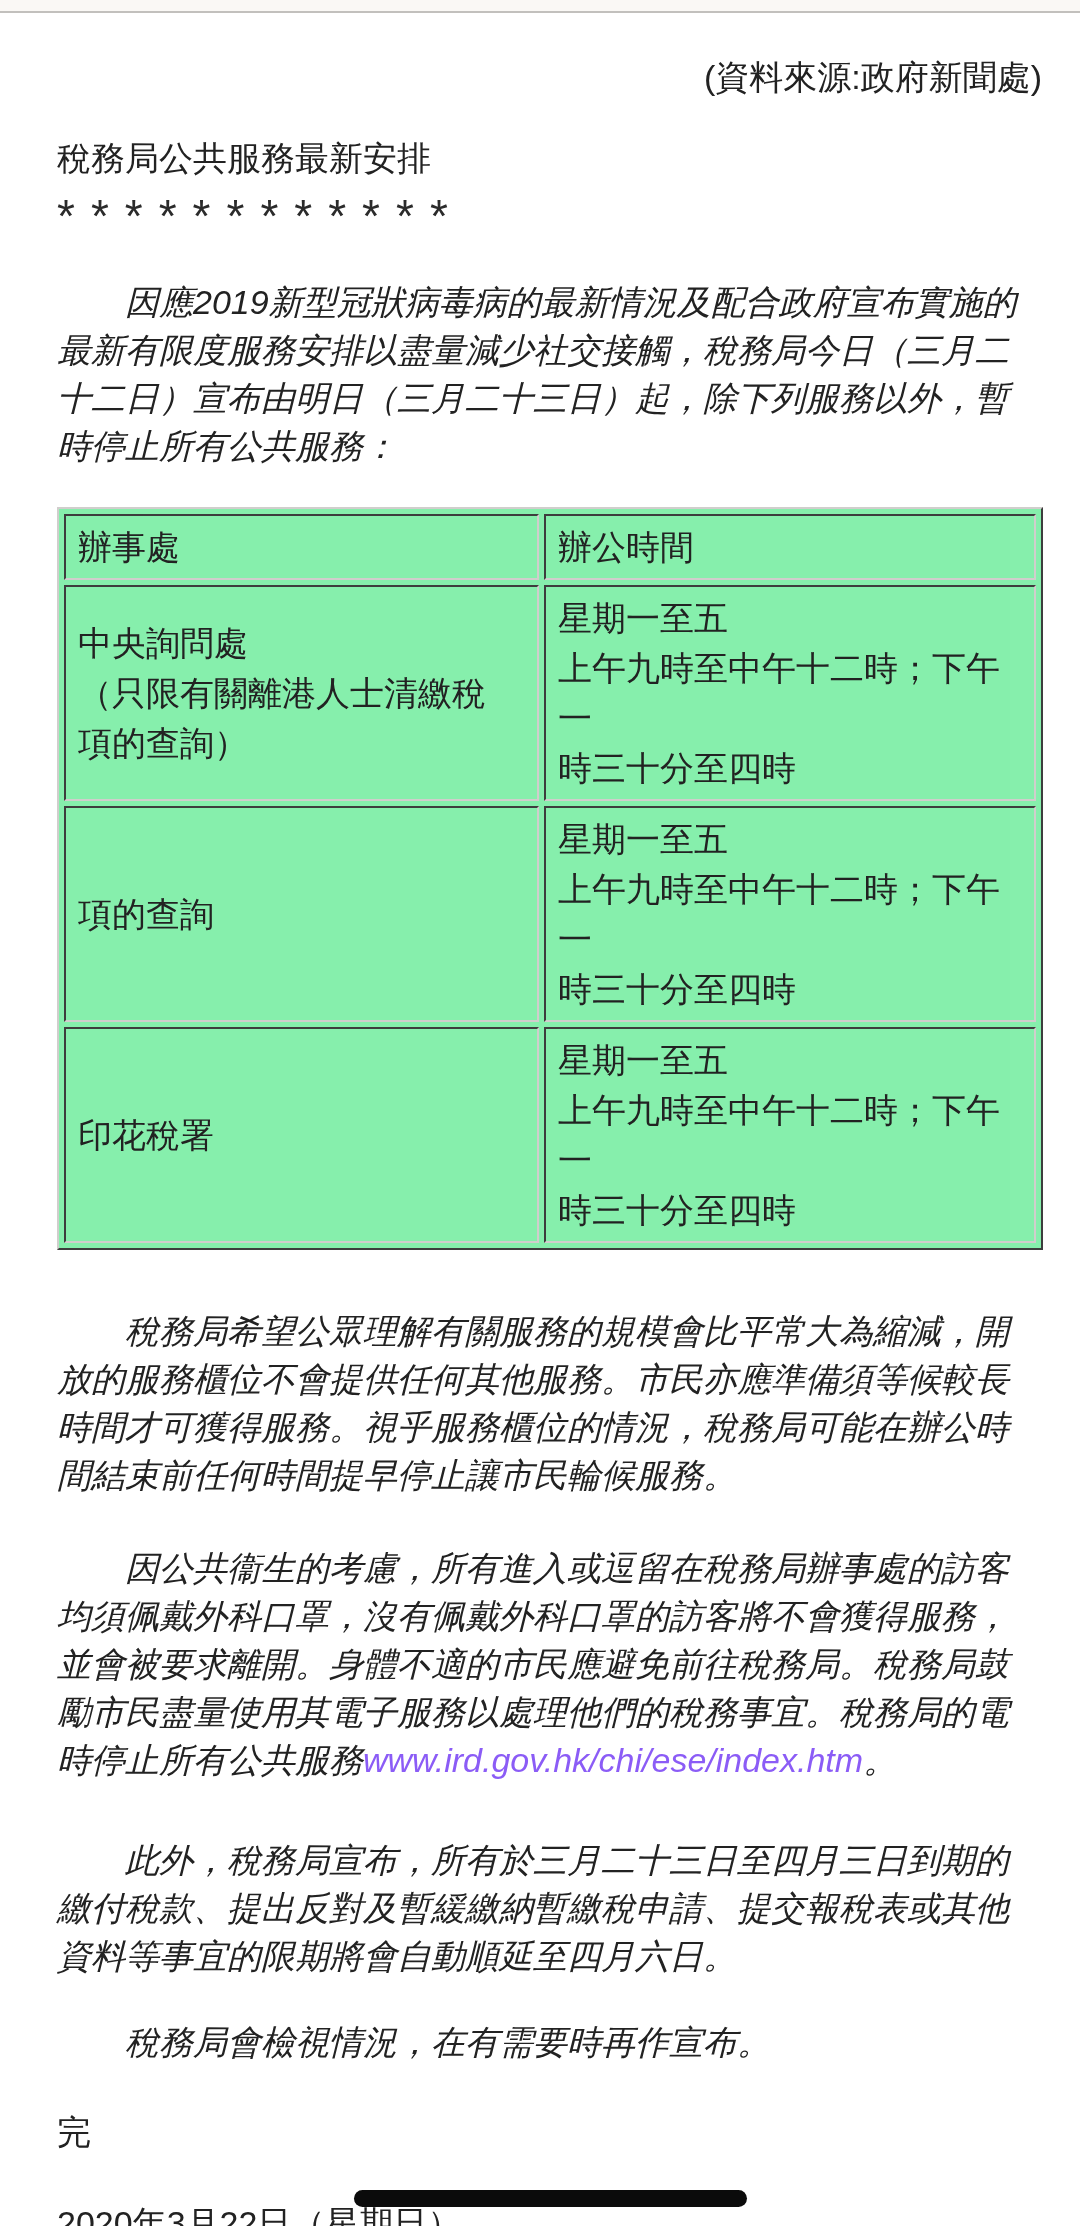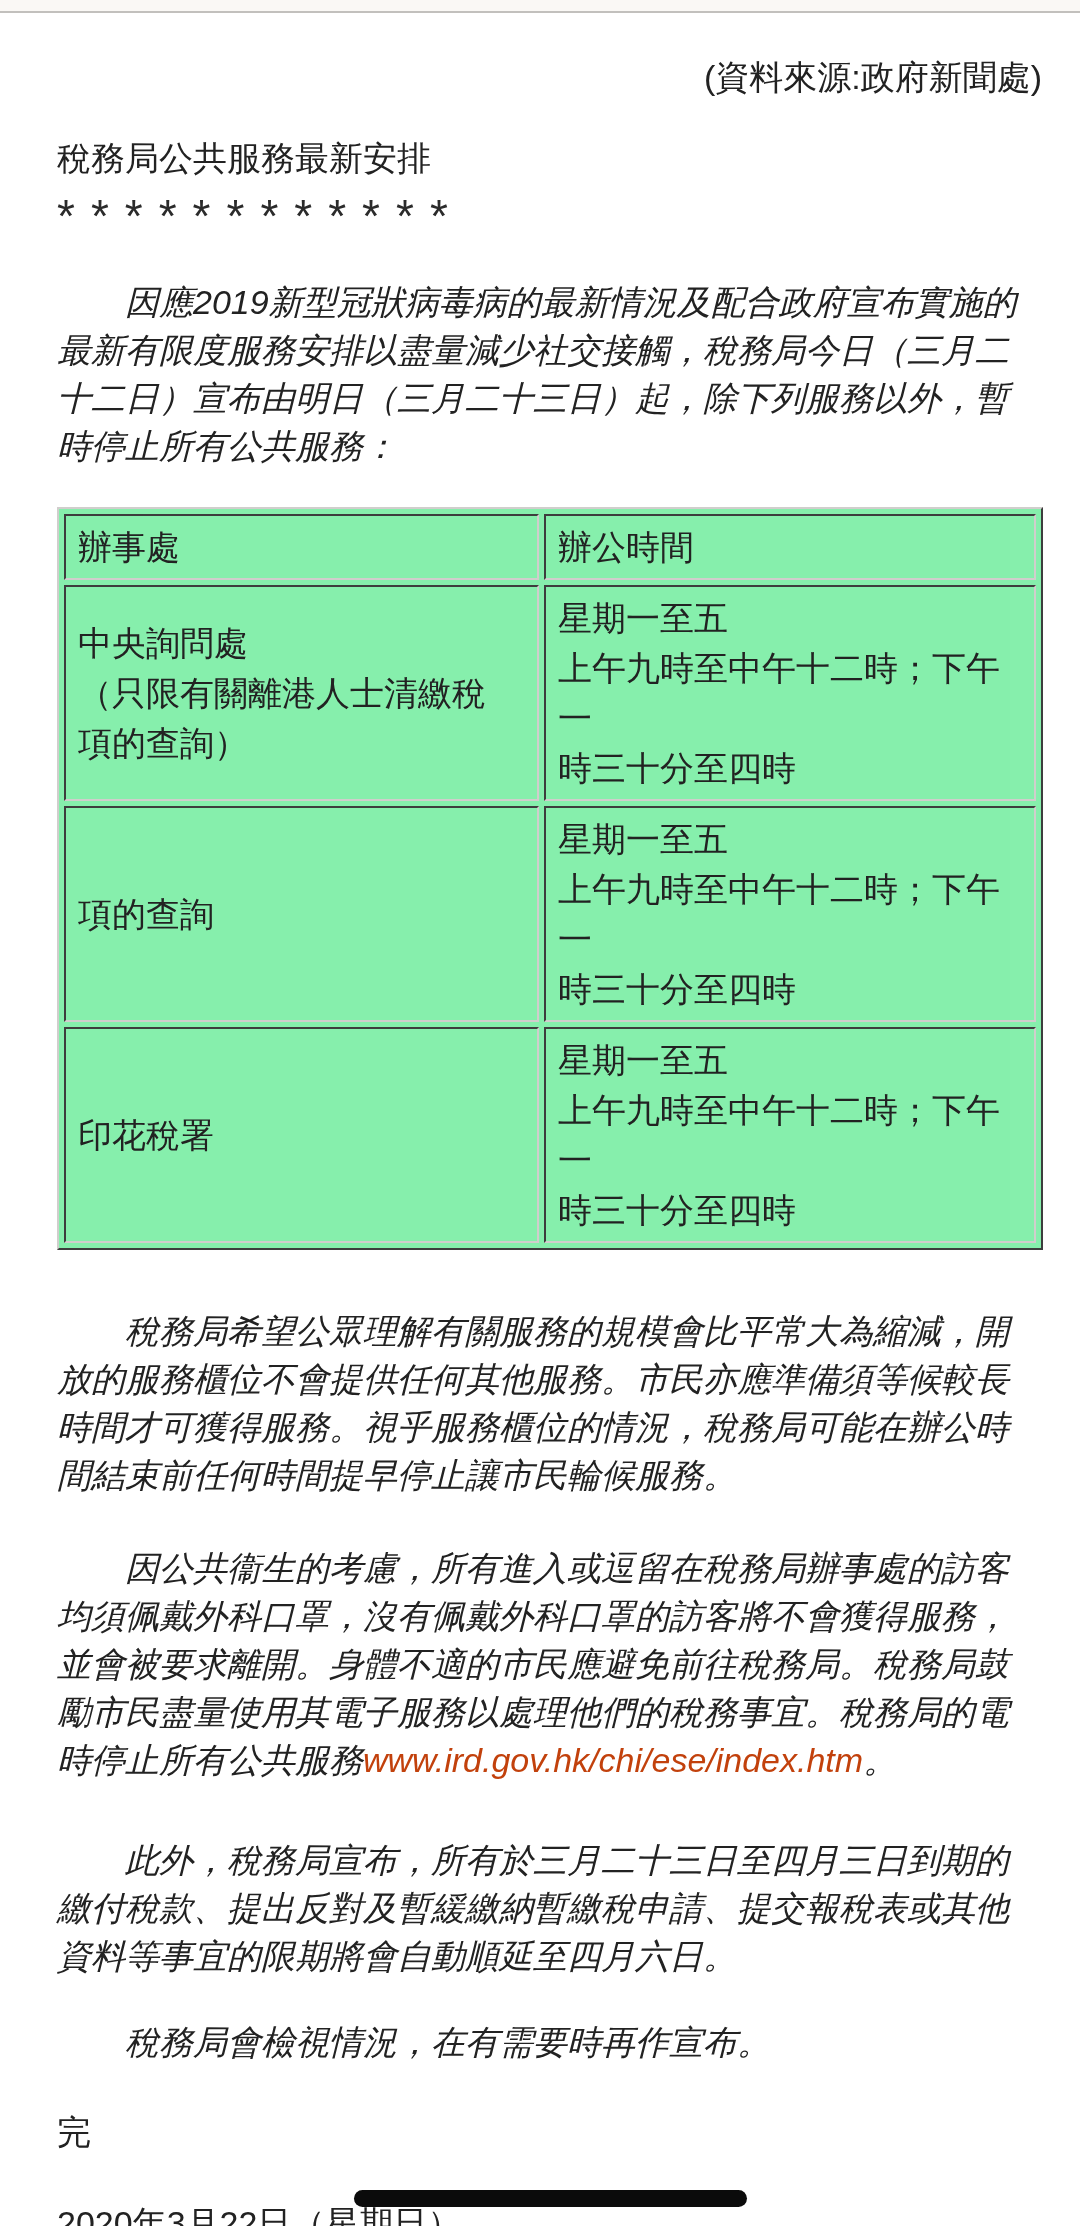--- a/index.html
+++ b/index.html
@@ -52,21 +52,21 @@
     text-align: left;
     font-weight: 400;
   }
   table.services td.office { width: 447px; }
   .p2 { margin-top: 57px; }
   .p3 { margin-top: 45px; }
   .p4 { margin-top: 52px; }
   .p5 { margin-top: 38px; }
   .endmark  { margin-top: 42px; }
   .datetime { margin-top: 42px; line-height: 50px; }
-  a.link { color: #c2410c; text-decoration: none; }
+  a.link { color: #8b5cf6; text-decoration: none; }
   .homebar {
     position: absolute;
     left: 354px;
     bottom: 19px;
     width: 393px;
     height: 17px;
     border-radius: 9px;
     background: #0b0b0b;
   }
 </style>

